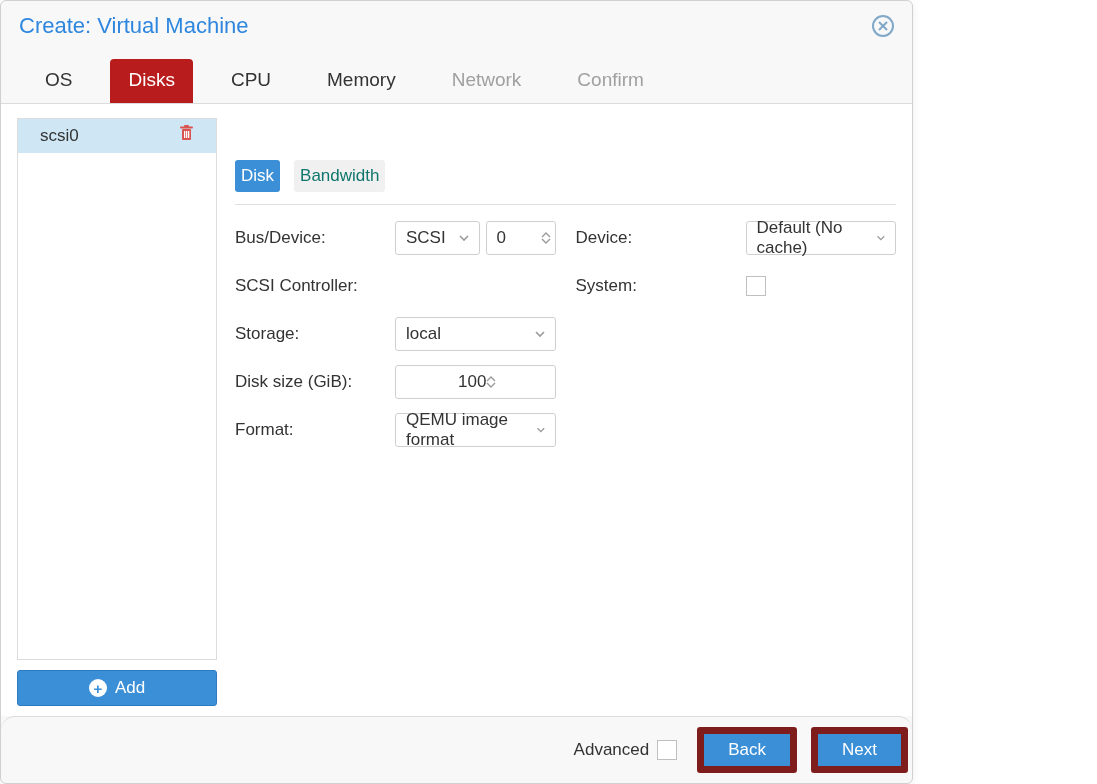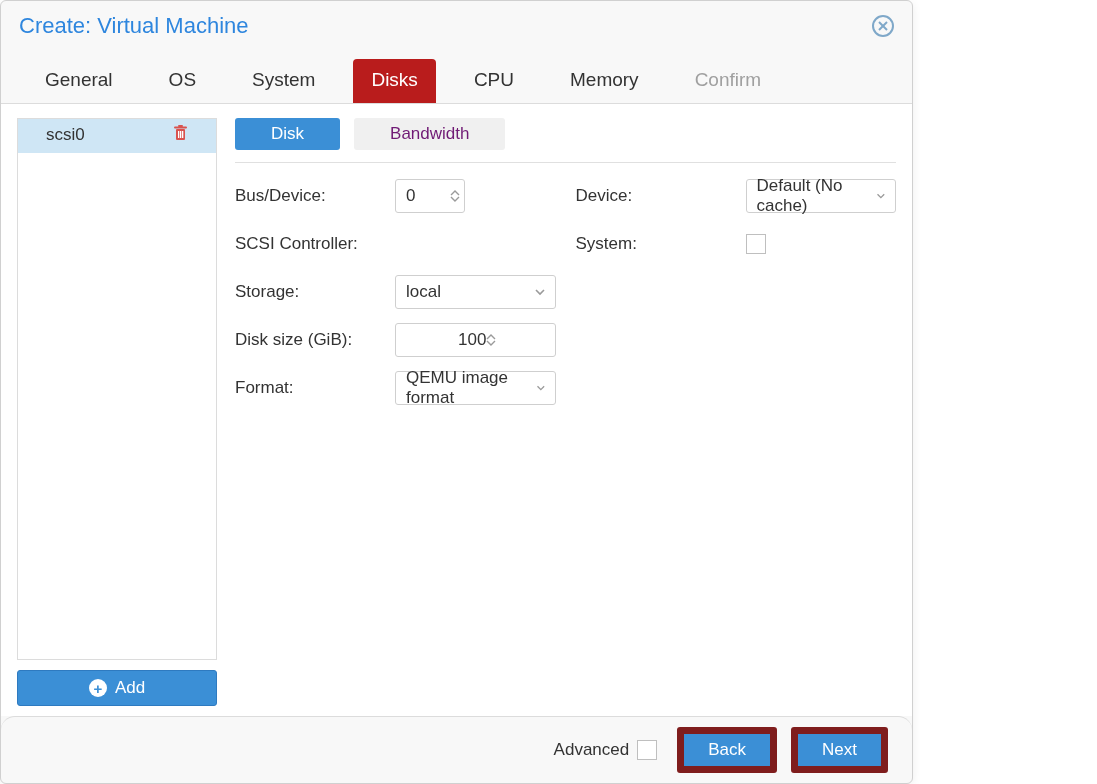--- a/index.html
+++ b/index.html
@@ -75,22 +75,23 @@
     flex-direction: column;
   }
   .disk-list {
     flex: 1;
     border: 1px solid #dcdcdc;
     background: #fff;
     overflow: hidden;
   }
   .disk-item {
     display: flex;
+    align-items: center;
     justify-content: space-between;
-    padding: 6px 28px;
+    padding: 6px 22px;
     background: #cfe6f5;
     border-bottom: 1px solid #cfe6f5;
     font-size: 17px;
   }
   .trash-icon { color: #d9534f; cursor: pointer; }
   .add-btn {
     margin-top: 10px;
     background: #3b8fd6;
     color: #fff;
     border: 1px solid #2e7ac0;
@@ -116,27 +117,28 @@
   }
   .subtabs {
     display: flex;
     gap: 14px;
     padding-bottom: 12px;
     border-bottom: 1px solid #e0e0e0;
     margin-bottom: 16px;
     align-items: center;
   }
   .subtab {
-    padding: 6px 36px;
+    padding: 6px 6px;
     border-radius: 3px;
     font-size: 17px;
     cursor: pointer;
+    margin-top: 42px;
   }
   .subtab.active { background: #3b8fd6; color: #fff; }
-  .subtab.inactive { background: #f0f0f0; color: #701a75; }
+  .subtab.inactive { background: #f0f0f0; color: #0f766e; }
   .form-cols {
     display: flex;
     gap: 20px;
   }
   .form-col { flex: 1; max-width: 400px; }
   .field-row {
     display: flex;
     align-items: center;
     margin-bottom: 14px;
     min-height: 34px;
@@ -179,21 +181,21 @@
   .readonly-val { font-size: 17px; color: #333; padding-left: 2px; }
   .checkbox {
     width: 20px; height: 20px;
     border: 1px solid #bfbfbf;
     background: #fff;
     cursor: pointer;
   }
   .footer {
     border-top: 1px solid #dcdcdc;
     background: #f8f8f8;
-    padding: 10px 24px;
+    padding: 10px 4px;
     display: flex;
     justify-content: flex-end;
     align-items: center;
     gap: 14px;
     border-radius: 14px;
   }
   .adv-wrap { display: flex; align-items: center; gap: 8px; font-size: 17px; margin-right: 6px; }
   .btn {
     background: #3b8fd6;
     color: #fff;
@@ -214,26 +216,25 @@
     <div class="title">Create: Virtual Machine</div>
     <div class="close-btn">
       <svg width="12" height="12" viewBox="0 0 12 12">
           <line x1="2" y1="2" x2="10" y2="10" stroke-width="2"></line>
           <line x1="10" y1="2" x2="2" y2="10" stroke-width="2"></line>
         </svg>
     </div>
   </div>
 
   <div class="tabs">
-    <div class="tab">General</div>
     <div class="tab">OS</div>
-    <div class="tab">System</div>
     <div class="tab active">Disks</div>
     <div class="tab">CPU</div>
     <div class="tab">Memory</div>
+    <div class="tab disabled">Network</div>
     <div class="tab disabled">Confirm</div>
   </div>
 
   <div class="body">
 
     <div class="left-col">
       <div class="disk-list">
         <div class="disk-item">
           <span>scsi0</span>
           <span class="trash-icon">
@@ -260,20 +261,26 @@
         <div class="subtab active">Disk</div>
         <div class="subtab inactive">Bandwidth</div>
       </div>
 
       <div class="form-cols">
         <div class="form-col">
 
           <div class="field-row">
             <div class="field-label">Bus/Device:</div>
             <div class="field-ctrl">
+              <div class="combo" style="flex:1">
+                <span>SCSI</span>
+                <svg class="chev" viewBox="0 0 14 14">
+                    <polyline points="3,5 7,9 11,5" fill="none" stroke="#9a9a9a" stroke-width="1.6"></polyline>
+                  </svg>
+              </div>
               <div class="numfield">
                 <span>0</span>
                 <span class="spinners">
                   <svg width="10" height="6" viewBox="0 0 10 6">
                       <polyline points="1,5 5,1 9,5" fill="none" stroke="#9a9a9a" stroke-width="1.4"></polyline>
                     </svg>
                   <svg width="10" height="6" viewBox="0 0 10 6">
                       <polyline points="1,1 5,5 9,1" fill="none" stroke="#9a9a9a" stroke-width="1.4"></polyline>
                     </svg>
                 </span>

